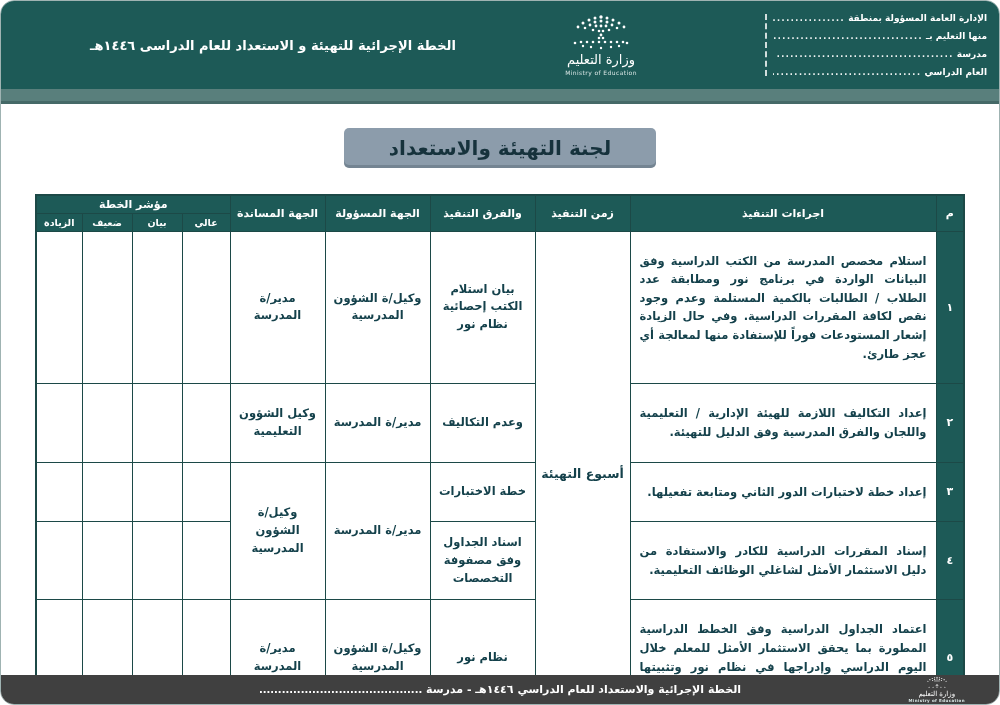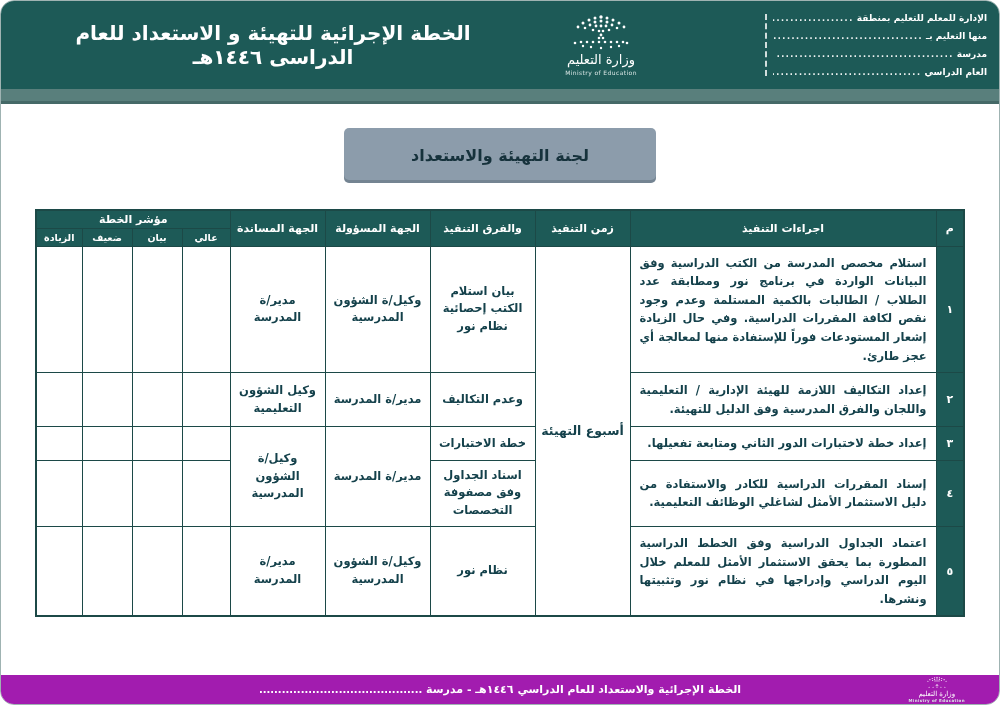--- a/index.html
+++ b/index.html
@@ -13,58 +13,58 @@
     padding:0 12px 0 22px;box-sizing:border-box;}
   .fields{width:214px;display:flex;flex-direction:column;gap:4px;}
   .field-row{display:flex;align-items:center;color:#ffffff;font-size:9px;font-weight:bold;height:14px;}
   .field-label{white-space:nowrap;}
   .field-dots{flex:1;overflow:hidden;white-space:nowrap;font-size:8px;letter-spacing:1.5px;margin-right:3px;opacity:.95;}
   .header-divider{width:0;border-left:2px dashed rgba(255,255,255,.8);height:62px;margin:0 6px;}
   .logo-block{display:flex;flex-direction:column;align-items:center;gap:1px;width:96px;
     margin-right:110px;margin-left:30px;}
   .logo-ar{color:#ffffff;font-size:13px;font-weight:normal;line-height:1.1;}
   .logo-en{color:#d9e6e5;font-size:6px;letter-spacing:.4px;}
-  .doc-title{flex:1;text-align:center;color:#ffffff;font-size:20px;font-weight:bold;margin:14px;padding:0 6px;}
+  .doc-title{flex:1;text-align:center;color:#ffffff;font-size:13px;font-weight:bold;margin:14px;padding:0 6px;}
   .subband{height:15px;background:#597f7c;box-shadow:inset 0 -3px 0 rgba(10,40,38,.25);}
   
-  .committee-box{width:312px;height:55px;margin:24px auto 0;background:#8c9cab;border-radius:5px;
-    display:flex;align-items:center;justify-content:center;color:#16323c;font-size:16px;font-weight:bold;
+  .committee-box{width:312px;height:40px;margin:24px auto 0;background:#8c9cab;border-radius:5px;
+    display:flex;align-items:center;justify-content:center;color:#16323c;font-size:20px;font-weight:bold;
     box-shadow:inset 0 -3px 0 rgba(30,50,60,.22);}
   
   table.plan{width:928px;margin:26px auto 0;border-collapse:collapse;table-layout:fixed;border:2px solid #1c4947;}
   .plan th,.plan td{border:1px solid #1c4947;box-sizing:border-box;}
   .plan th{background:#1d5a57;color:#ffffff;font-weight:bold;font-size:11px;padding:1px 2px;}
   .plan .sub-th{font-size:9.5px;}
   .plan td{color:#14414b;font-weight:bold;font-size:11.5px;background:#ffffff;}
   .plan td.num{background:#1d5a57;color:#ffffff;text-align:center;font-size:11px;}
-  .plan td.proc{padding:7px 9px;line-height:1.62;text-align:justify;}
+  .plan td.proc{padding:20px 9px;line-height:1.62;text-align:justify;}
   .plan td.ctr{text-align:center;padding:3px 4px;line-height:1.55;}
   .plan td.time{text-align:center;font-size:12.5px;}
   .hrow{height:18px;}
   .rh1{height:113px}.rh2{height:54px}.rh3{height:24px}.rh4{height:66px}.rh5{height:72px}
   
-  .footbar{position:absolute;bottom:0;left:0;right:0;height:29px;background:#a21caf;
+  .footbar{position:absolute;bottom:0;left:0;right:0;height:29px;background:#404040;
     display:flex;align-items:center;justify-content:center;color:#ffffff;font-size:11px;font-weight:bold;}
   .footer-text{white-space:nowrap;overflow:hidden;max-width:720px;}
   .footer-dots{letter-spacing:1px;font-size:10px;}
   .footer-logo{position:absolute;right:34px;top:50%;transform:translateY(-50%);
     display:flex;flex-direction:column;align-items:center;gap:0;}
   .footer-logo .logo-ar{font-size:7px;}
   .footer-logo .logo-en{font-size:4px;}
 </style>
 </head>
 <body>
 
 <div class="page">
 
   <header class="topbar">
 
     <div class="fields">
       <div class="field-row">
-        <span class="field-label">الإدارة للمعلم للتعليم بمنطقة</span>
+        <span class="field-label">الإدارة العامة المسؤولة بمنطقة</span>
         <span class="field-dots">.......................................</span>
       </div>
       <div class="field-row">
         <span class="field-label">منها التعليم بـ</span>
         <span class="field-dots">.......................................</span>
       </div>
       <div class="field-row">
         <span class="field-label">مدرسة</span>
         <span class="field-dots">.......................................</span>
       </div>

